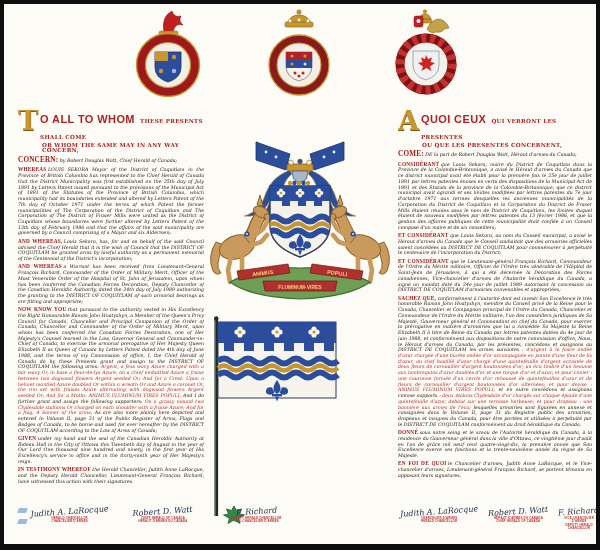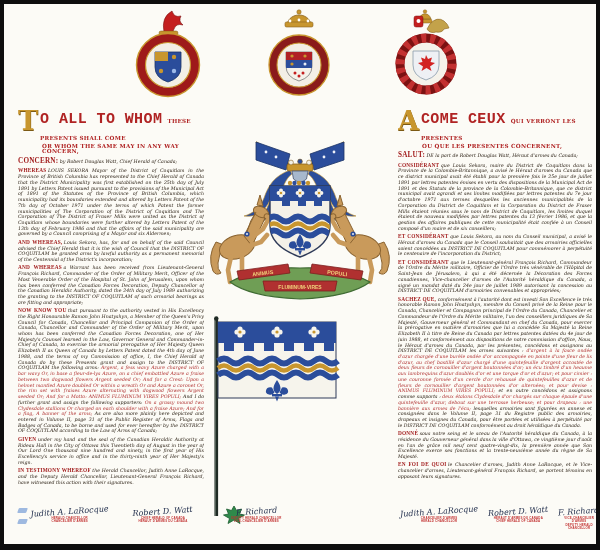--- a/index.html
+++ b/index.html
@@ -12,21 +12,21 @@
   .badge{position:absolute;top:4px;}
   
   .col{position:absolute;top:106px;overflow:hidden;}
   .col-en{left:14px;width:186px;height:400px;}
   .col-fr{left:394px;width:194px;height:400px;}
   .hd{color:#b02323;line-height:1.02;margin-bottom:2px;}
   .hd .init{
     float:left;font-size:27px;line-height:22px;color:#c8962e;font-weight:bold;
     font-family:"DejaVu Serif",serif;text-shadow:0.5px 0.5px 0 #7c5a14;margin-right:2px;
   }
-  .hd .big{font-size:15px;font-weight:bold;letter-spacing:0.4px;font-family:Liberation Mono, monospace;}
+  .hd .big{font-size:11px;font-weight:bold;letter-spacing:0.4px;font-family:Liberation Sans, sans-serif;}
   .hd .suffix{font-size:5.6px;font-weight:bold;letter-spacing:0.3px;}
   .hd .sub{font-size:5.6px;font-weight:bold;letter-spacing:0.3px;margin-left:24px;}
   
   .body-text{clear:none;text-align:justify;color:#2b2014;}
   .para{margin:0 0 1.6px 0;font-size:4.7px;line-height:1.22;font-style:italic;}
   .para .kw{font-style:normal;font-weight:bold;color:#a32020;font-size:5.3px;
     letter-spacing:0.2px;margin-right:1.5px;font-family:"Liberation Serif",serif;}
   .para.lead .kw{font-size:7.2px;}
   .para .r{color:#b03030;}
   
@@ -115,26 +115,26 @@
       <p class="para"><span class="kw">AND WHEREAS,</span><span class="t">Louis Sekora, has, for and on behalf of the said Council advised the Chief Herald that it is the wish of Council that the DISTRICT OF COQUITLAM be granted arms by lawful authority as a permanent memorial of the Centennial of the District's incorporation;</span></p>
       <p class="para"><span class="kw">AND WHEREAS</span><span class="t">a Warrant has been received from Lieutenant-General François Richard, Commander of the Order of Military Merit, Officer of the Most Venerable Order of the Hospital of St. John of Jerusalem, upon whom has been conferred the Canadian Forces Decoration, Deputy Chancellor of the Canadian Heraldic Authority, dated the 24th day of July 1989 authorizing the granting to the DISTRICT OF COQUITLAM of such armorial bearings as are fitting and appropriate;</span></p>
       <p class="para"><span class="kw">NOW KNOW YOU</span><span class="t">that pursuant to the authority vested in His Excellency the Right Honourable Ramon John Hnatyshyn, a Member of the Queen's Privy Council for Canada, Chancellor and Principal Companion of the Order of Canada, Chancellor and Commander of the Order of Military Merit, upon whom has been conferred the Canadian Forces Decoration, one of Her Majesty's Counsel learned in the Law, Governor General and Commander-in-Chief of Canada, to exercise the armorial prerogative of Her Majesty Queen Elizabeth II as Queen of Canada by Letters Patent dated the 4th day of June 1988, and the terms of my Commission of office, I, the Chief Herald of Canada do by these Presents grant and assign to the DISTRICT OF COQUITLAM the following arms: </span><span class="r">Argent, a fess wavy Azure charged with a bar wavy Or, in base a fleur-de-lys Azure, on a chief embattled Azure a fraise between two dogwood flowers Argent seeded Or; And for a Crest: Upon a helmet mantled Azure doubled Or within a wreath Or and Azure a coronet Or, the rim set with fraises Azure alternating with dogwood flowers Argent seeded Or; And for a Motto: ANIMUS FLUMINUM VIRES POPULI; </span><span class="t">And I do further grant and assign the following supporters: </span><span class="r">On a grassy mound two Clydesdale stallions Or charged on each shoulder with a fraise Azure; And for a flag, A banner of the arms; </span><span class="t">As are also more plainly here depicted and entered in Volume II, page 31 of the Public Register of Arms, Flags and Badges of Canada, to be borne and used for ever hereafter by the DISTRICT OF COQUITLAM according to the Law of Arms of Canada;</span></p>
       <p class="para"><span class="kw">GIVEN</span><span class="t">under my hand and the seal of the Canadian Heraldic Authority at Rideau Hall in the City of Ottawa this Twentieth day of August in the year of Our Lord One thousand nine hundred and ninety, in the first year of His Excellency's service in office and in the thirty-ninth year of Her Majesty's reign.</span></p>
       <p class="para"><span class="kw">IN TESTIMONY WHEREOF</span><span class="t">the Herald Chancellor, Judith Anne LaRocque, and the Deputy Herald Chancellor, Lieutenant-General François Richard, have witnessed this action with their signatures.</span></p>
     </div>
   </div>
 
   <div class="col col-fr">
     <div class="hd">
-      <span class="init">A</span><span class="big">COME CEUX</span>
+      <span class="init">A</span><span class="big">QUOI CEUX</span>
       <span class="suffix">QUI VERRONT LES PRESENTES</span>
       <div class="sub">OU QUE LES PRESENTES CONCERNENT,</div>
     </div>
     <div class="body-text">
-      <p class="para lead"><span class="kw">SALUT:</span><span class="t">DE la part de Robert Douglas Watt, Héraut d'armes du Canada;</span></p>
+      <p class="para lead"><span class="kw">COME:</span><span class="t">DE la part de Robert Douglas Watt, Héraut d'armes du Canada;</span></p>
       <p class="para"><span class="kw">CONSIDÉRANT</span><span class="t">que Louis Sekora, maire du District de Coquitlam dans la Province de la Colombie-Britannique, a avisé le Héraut d'armes du Canada que ce district municipal avait été établi pour la première fois le 25e jour de juillet 1891 par lettres patentes émises en vertu des dispositions de la Municipal Act de 1891 et des Statuts de la province de la Colombie-Britannique, que ce district municipal avait agrandi et ses limites modifiées par lettres patentes du 7e jour d'octobre 1971 aux termes desquelles les anciennes municipalités de la Corporation du District de Coquitlam et la Corporation du District de Fraser Mills étaient réunies sous le nom de District de Coquitlam, les limites duquel étaient de nouveau modifiées par lettres patentes du 13 février 1986, et que la gestion des affaires publiques de cette municipalité était confiée à un Conseil composé d'un maire et de six conseillers;</span></p>
       <p class="para"><span class="kw">ET CONSIDÉRANT</span><span class="t">que Louis Sekora, au nom du Conseil municipal, a avisé le Héraut d'armes du Canada que le Conseil souhaitait que des armoiries officielles soient concédées au DISTRICT DE COQUITLAM pour commémorer à perpétuité le centenaire de l'incorporation du District;</span></p>
       <p class="para"><span class="kw">ET CONSIDÉRANT</span><span class="t">que le Lieutenant-général François Richard, Commandeur de l'Ordre du Mérite militaire, Officier de l'Ordre très vénérable de l'Hôpital de Saint-Jean de Jérusalem, à qui a été décernée la Décoration des Forces canadiennes, Vice-chancelier d'armes de l'Autorité héraldique du Canada, a signé un mandat daté du 24e jour de juillet 1989 autorisant la concession au DISTRICT DE COQUITLAM d'armoiries convenables et appropriées;</span></p>
       <p class="para"><span class="kw">SACHEZ QUE,</span><span class="t">conformément à l'autorité dont est investi Son Excellence le très honorable Ramon John Hnatyshyn, membre du Conseil privé de la Reine pour le Canada, Chancelier et Compagnon principal de l'Ordre du Canada, Chancelier et Commandeur de l'Ordre du Mérite militaire, l'un des conseillers juridiques de Sa Majesté, Gouverneur général et Commandant en chef du Canada, pour exercer la prérogative en matière d'armoiries que lui a concédée Sa Majesté la Reine Elizabeth II à titre de Reine du Canada par lettres patentes datées du 4e jour de juin 1988, et conformément aux dispositions de notre commission d'office, Nous, le Héraut d'armes du Canada, par les présentes, concédons et assignons au DISTRICT DE COQUITLAM les armes suivantes : </span><span class="r">d'argent à la fasce ondée d'azur chargée d'une burèle ondée d'or accompagnée en pointe d'une fleur de lis d'azur, au chef bastillé d'azur chargé d'une quintefeuille d'argent accostée de deux fleurs de cornouiller d'argent boutonnées d'or; un écu timbré d'un heaume aux lambrequins d'azur doublés d'or et une torque d'or et d'azur; et pour cimier : une couronne formée d'un cercle d'or rehaussé de quintefeuilles d'azur et de fleurs de cornouiller d'argent boutonnées d'or alternées; et pour devise : ANIMUS FLUMINUM VIRES POPULI; </span><span class="t">et en outre concédons et assignons comme supports : </span><span class="r">deux étalons Clydesdale d'or chargés sur chaque épaule d'une quintefeuille d'azur, debout sur une terrasse herbeuse; et pour drapeau : une bannière aux armes de l'écu; </span><span class="t">lesquelles armoiries sont figurées en annexe et consignées dans le Volume II, page 31 du Registre public des armoiries, drapeaux et insignes du Canada, pour être portées et utilisées à perpétuité par le DISTRICT DE COQUITLAM conformément au droit héraldique du Canada.</span></p>
       <p class="para"><span class="kw">DONNÉ</span><span class="t">sous notre seing et le sceau de l'Autorité héraldique du Canada, à la résidence du Gouverneur général dans la ville d'Ottawa, ce vingtième jour d'août en l'an de grâce mil neuf cent quatre-vingt-dix, la première année que Son Excellence exerce ses fonctions et la trente-neuvième année du règne de Sa Majesté.</span></p>
       <p class="para"><span class="kw">EN FOI DE QUOI</span><span class="t">le Chancelier d'armes, Judith Anne LaRocque, et le Vice-chancelier d'armes, Lieutenant-général François Richard, se portent témoins en apposant leurs signatures.</span></p>
     </div>
   </div>
 
   <svg class="arms" width="200" height="190" viewBox="0 0 200 190">

